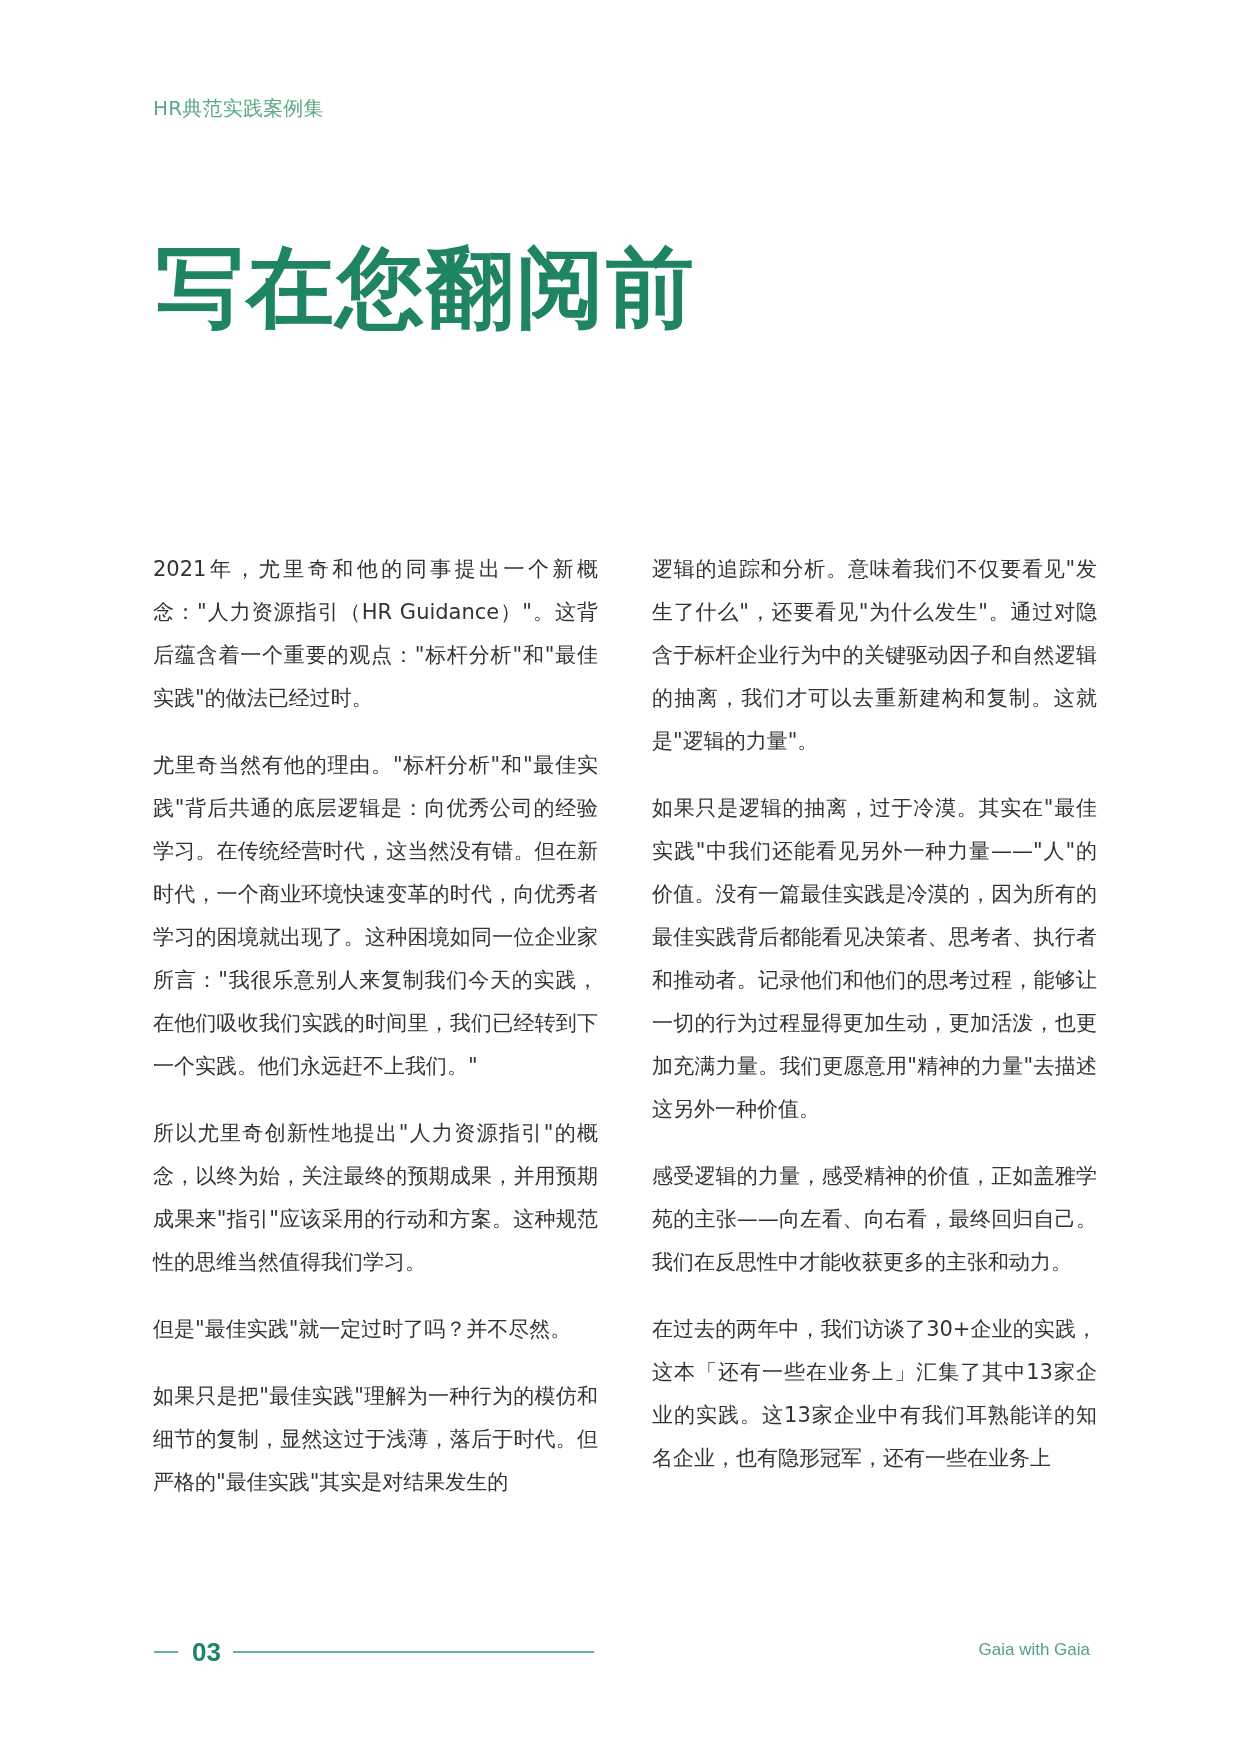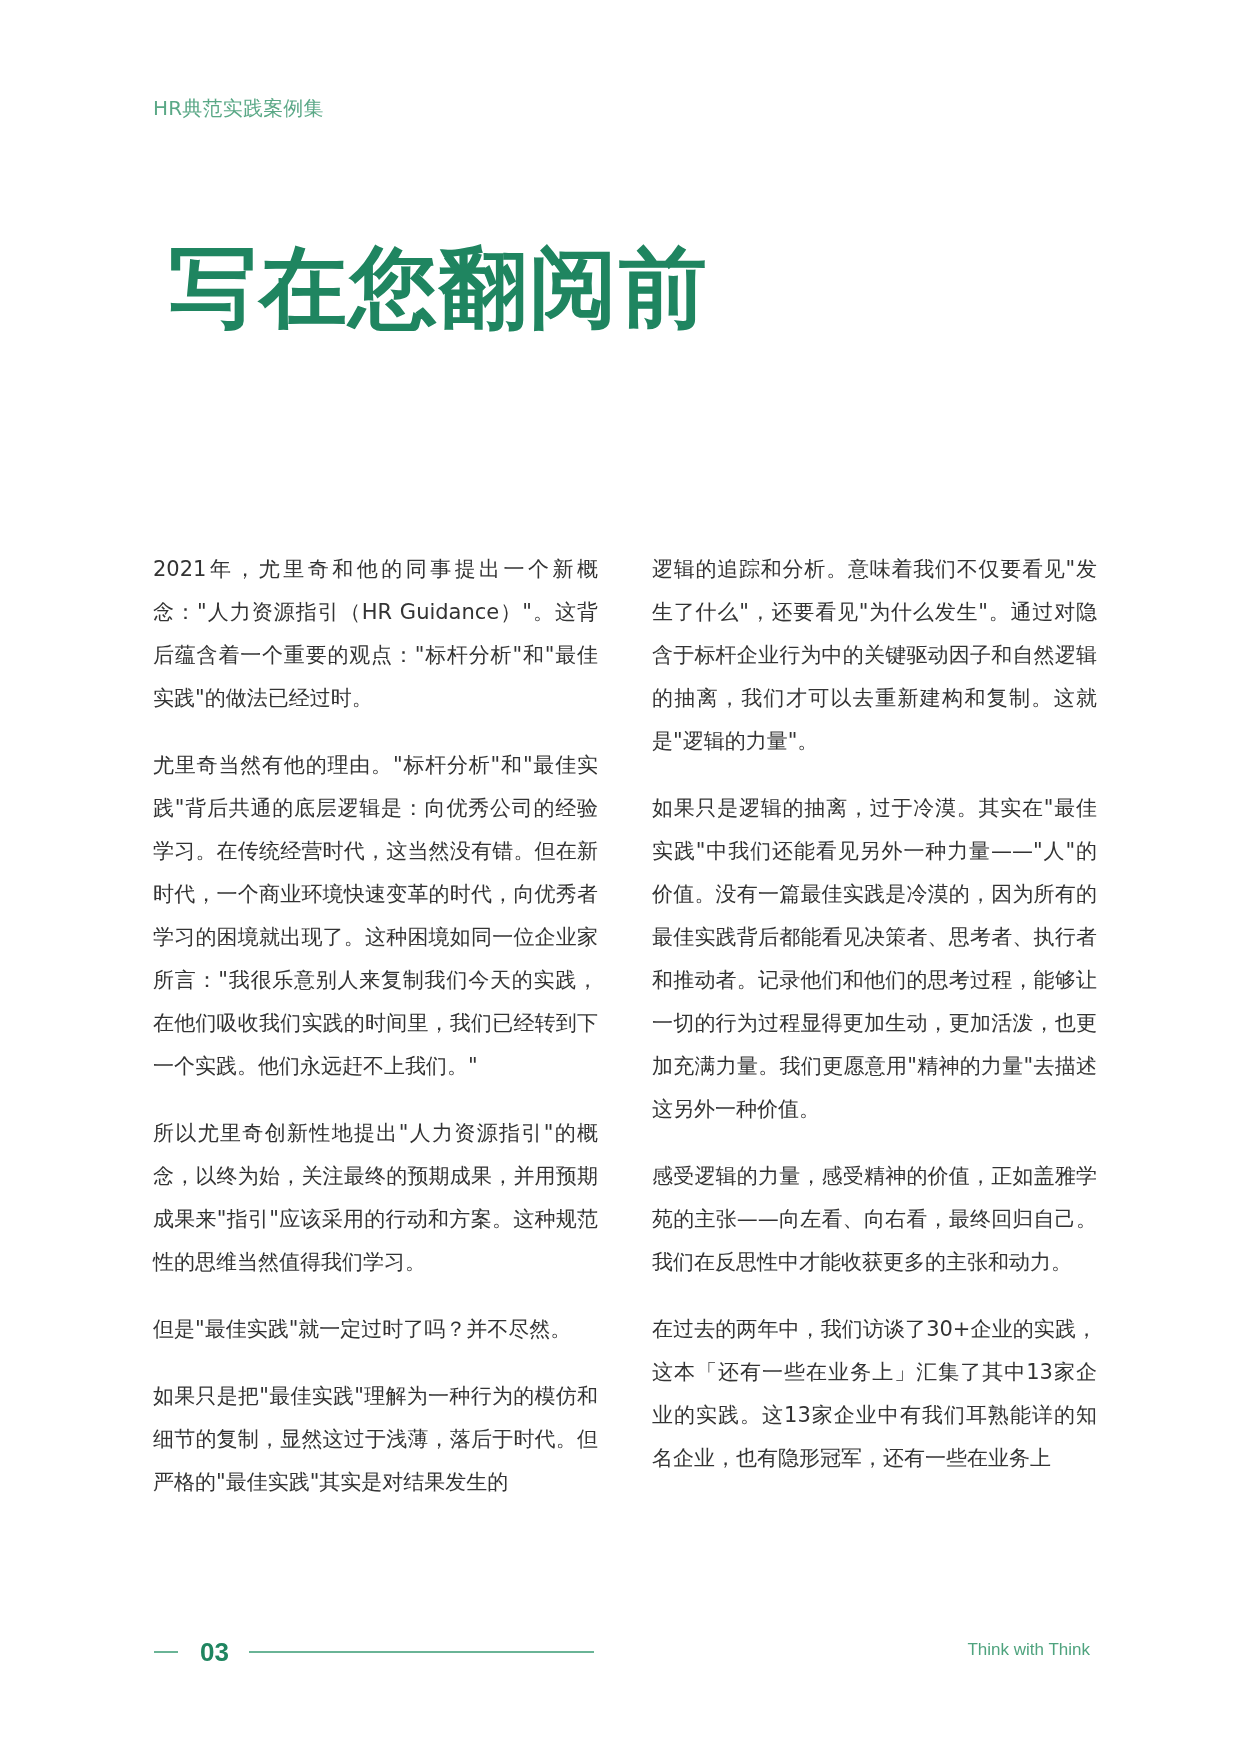--- a/index.html
+++ b/index.html
@@ -1,28 +1,28 @@
 <!DOCTYPE html>
 <html><head>
   <meta charset="utf-8">
   <style>
     html, body { margin: 0; padding: 0; background: #ffffff; }
     body { width: 1247px; height: 1753px; position: relative; overflow: hidden;
            font-family: "DejaVu Sans", "Liberation Sans", sans-serif; color: #3a3a3a; }
     .running-head { position: absolute; left: 153px; top: 95px; font-size: 20px;
                     color: #5aa886; letter-spacing: 0.2px; }
-    .title { position: absolute; left: 169px; top: 240px; margin: 0; font-size: 88px;
+    .title { position: absolute; left: 156px; top: 240px; margin: 0; font-size: 88px;
              font-weight: bold; color: #1f8560; letter-spacing: 2px; line-height: 1.1; }
     .col { position: absolute; top: 548px; width: 445px; font-size: 21px;
            line-height: 43px; color: #333333; text-align: justify; }
     .col.left { left: 153px; }
     .col.right { left: 652px; }
     .col p { margin: 0 0 24px 0; }
     .footer-left { position: absolute; left: 154px; top: 1636px; width: 440px; height: 32px;
-                   display: flex; align-items: center; gap: 8px; }
+                   display: flex; align-items: center; }
     .footer-left .dash { width: 24px; height: 2px; background: #6ab496; }
     .footer-left .page-num { margin: 0 12px 0 14px; font-size: 26px; font-weight: bold;
                              color: #1f8560; font-family: "Liberation Sans", sans-serif; }
     .footer-left .rule { flex: 1; height: 2px; background: #6ab496; }
     .footer-right { position: absolute; right: 157px; top: 1640px; font-size: 17px;
                     color: #4fa37e; font-family: "Liberation Sans", sans-serif; }
   </style>
 </head>
 <body>
 
@@ -44,13 +44,13 @@
   <p>感受逻辑的力量，感受精神的价值，正如盖雅学苑的主张——向左看、向右看，最终回归自己。我们在反思性中才能收获更多的主张和动力。</p>
   <p>在过去的两年中，我们访谈了30+企业的实践，这本「还有一些在业务上」汇集了其中13家企业的实践。这13家企业中有我们耳熟能详的知名企业，也有隐形冠军，还有一些在业务上</p>
 </div>
 
 <div class="footer-left">
   <span class="dash"></span>
   <span class="page-num">03</span>
   <span class="rule"></span>
 </div>
 
-<div class="footer-right">Think with Think</div>
+<div class="footer-right">Gaia with Gaia</div>
 
 </body></html>

